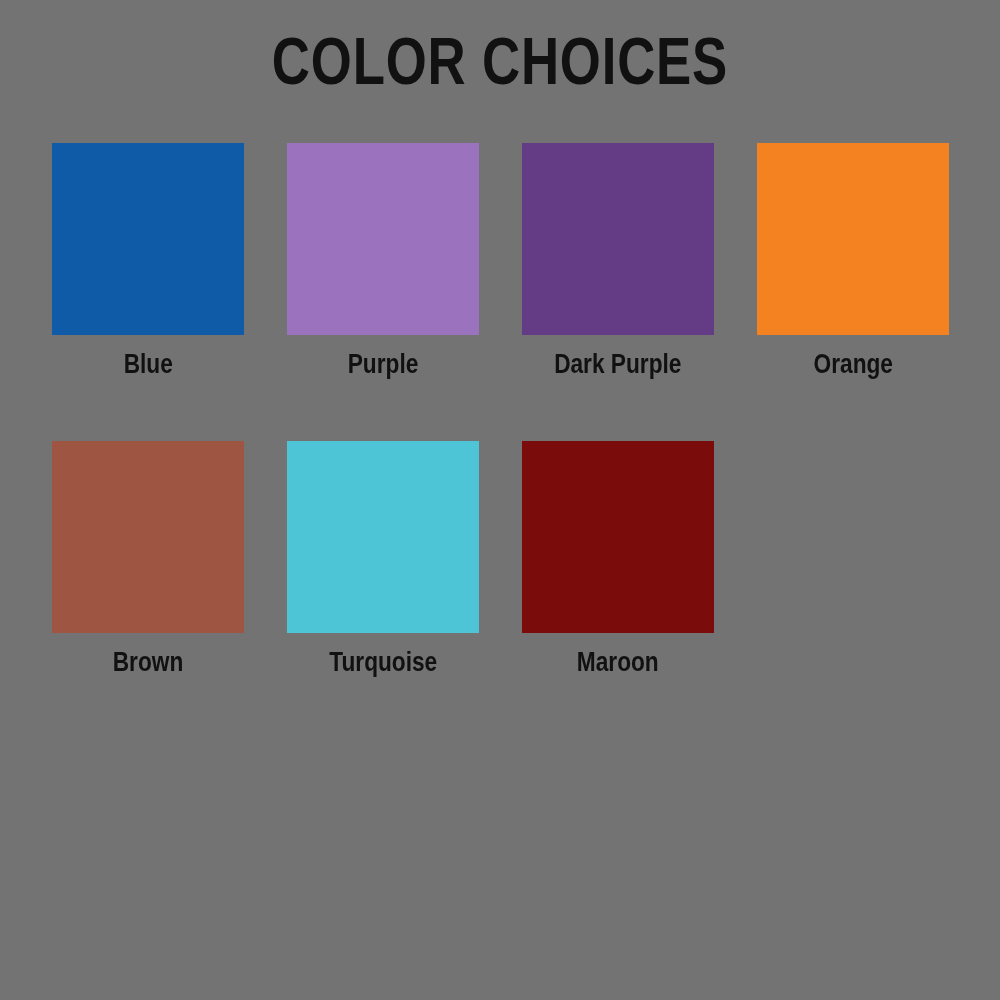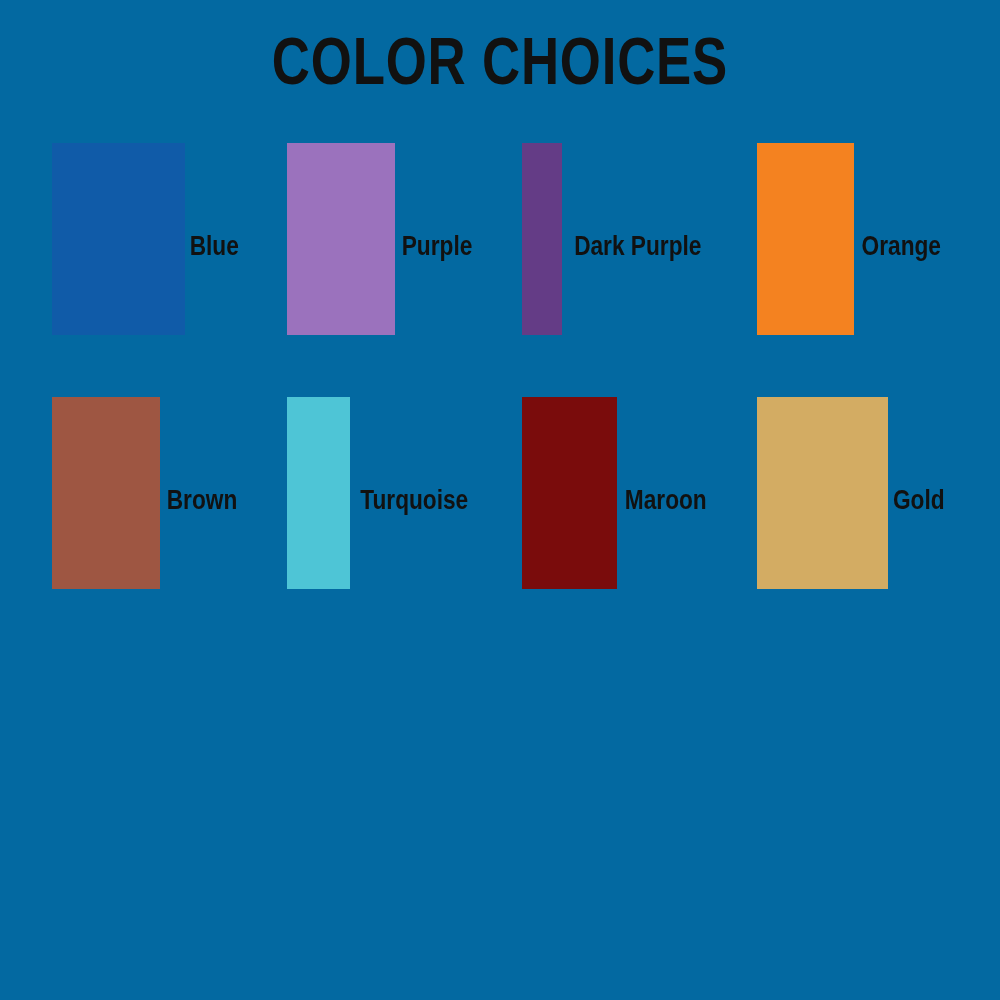--- a/index.html
+++ b/index.html
@@ -11,21 +11,21 @@
     height: 1000px;
     background: #ffffff;
     font-family: "Liberation Sans", "DejaVu Sans", sans-serif;
     overflow: hidden;
   }
 
   #page {
     position: relative;
     width: 1000px;
     height: 1000px;
-    background: #0369a1;
+    background: #737373;
     box-sizing: border-box;
   }
 
   
   .title {
     position: absolute;
     top: 26px;
     left: 0;
     width: 1000px;
     text-align: center;
@@ -49,21 +49,21 @@
     display: grid;
     grid-template-columns: repeat(4, 192px);
     grid-template-rows: repeat(3, auto);
     column-gap: 43px;
     row-gap: 62px;
   }
 
   .cell {
     width: 192px;
     display: flex;
-    flex-direction: row;
+    flex-direction: column;
     align-items: center;
   }
 
   .swatch {
     width: 192px;
     height: 192px;
     display: block;
   }
 
   .swatch-label {
@@ -119,19 +119,15 @@
     <div class="cell">
       <div class="swatch" style="background-color: rgb(78, 197, 214);"></div>
       <div class="swatch-label">Turquoise</div>
     </div>
 
     <div class="cell">
       <div class="swatch" style="background-color: rgb(122, 12, 12);"></div>
       <div class="swatch-label">Maroon</div>
     </div>
 
-    <div class="cell">
-      <div class="swatch" style="background-color: rgb(211, 172, 99);"></div>
-      <div class="swatch-label">Gold</div>
-    </div>
 
   </div>
 </div>
 
 </body></html>

